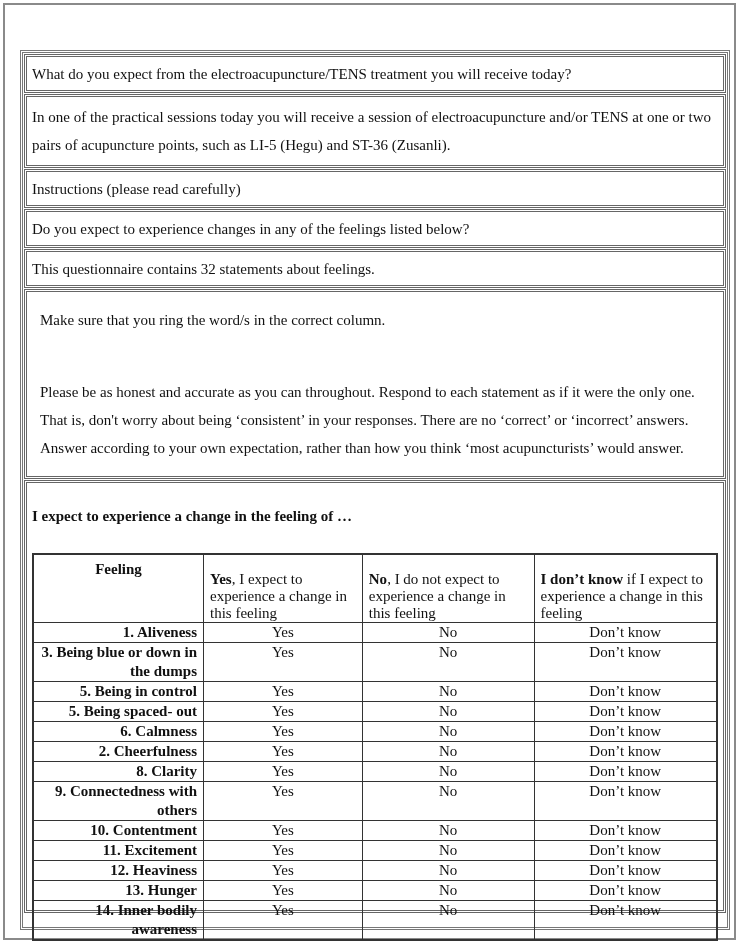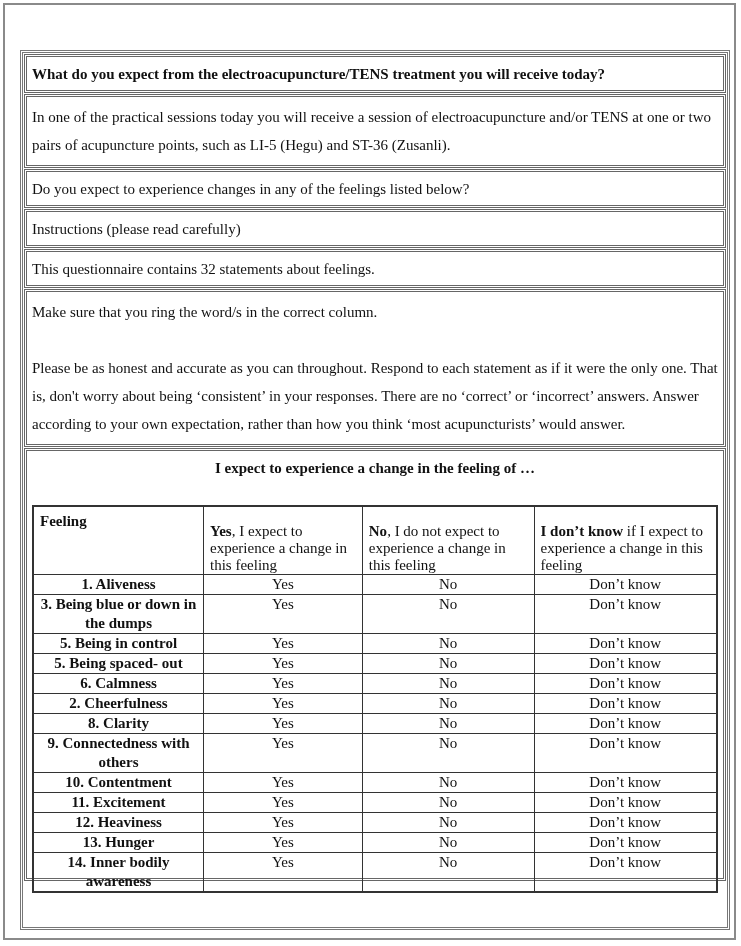--- a/index.html
+++ b/index.html
@@ -4,47 +4,47 @@
 <style>
   html, body { margin: 0; padding: 0; background: #ffffff; }
   body { width: 741px; height: 946px; position: relative; overflow: hidden;
          font-family: "Liberation Serif", "DejaVu Serif", serif; color: #111; }
   .outer { position: absolute; left: 3px; top: 3px; width: 733px; height: 937px;
            border: 2px solid #8a8a8a; box-sizing: border-box; background: #fff; }
   .frame { position: absolute; left: 15px; top: 45px; width: 710px; height: 880px;
            border: 3px double #777; box-sizing: border-box; padding: 1px; }
   .cell { border: 3px double #666; box-sizing: border-box; margin-bottom: 1px;
           padding: 6px 5px 6px 5px; font-size: 15px; line-height: 28px; }
-  .cell.bold { font-weight: bold; }
+  .cell.bold { font-weight: normal; }
   .cell.tight { line-height: 22px; padding-top: 6px; padding-bottom: 5px; }
-  .cell p { margin: 0; }
+  .cell p { margin: 8px; }
   .gap { height: 28px; }
   .table-cell { border: 3px double #666; box-sizing: border-box; padding: 6px 5px 3px 5px; height: 433px; }
-  .table-intro { font-weight: bold; font-size: 15px; line-height: 22px; margin: 0 0 26px 0; text-align: center; }
+  .table-intro { font-weight: bold; font-size: 15px; line-height: 22px; margin: 16px 0 26px 0; }
   table.feelings { width: 100%; border-collapse: collapse; border: 2px solid #333; font-size: 15px; }
   table.feelings th, table.feelings td { border: 1px solid #333; vertical-align: top; padding: 0 6px; }
   table.feelings th { font-weight: normal; text-align: left; line-height: 17px; padding-top: 16px; }
-  table.feelings th.first { text-align: left; font-weight: bold; padding-top: 6px; }
+  table.feelings th.first { text-align: center; font-weight: bold; padding-top: 6px; }
   table.feelings td { text-align: center; line-height: 19px; }
-  table.feelings td.feel { text-align: center; font-weight: bold; width: 157px; margin-left: 16px; }
+  table.feelings td.feel { text-align: right; font-weight: bold; width: 157px; margin-left: 16px; }
   table.feelings th b { font-weight: bold; }
 </style>
 </head>
 <body>
 
 <div class="outer">
   <div class="frame">
 
     <div class="cell bold tight">What do you expect from the electroacupuncture/TENS treatment you will receive today?</div>
 
     <div class="cell">In one of the practical sessions today you will receive a session of electroacupuncture and/or TENS at one or two pairs of acupuncture points, such as LI-5 (Hegu) and ST-36 (Zusanli).</div>
 
+    <div class="cell tight">Instructions (please read carefully)</div>
+
     <div class="cell tight">Do you expect to experience changes in any of the feelings listed below?</div>
-
-    <div class="cell tight">Instructions (please read carefully)</div>
 
     <div class="cell tight">This questionnaire contains 32 statements about feelings.</div>
 
 
     <div class="cell">
       <p>Make sure that you ring the word/s in the correct column.</p>
       <div class="gap"></div>
       <p>Please be as honest and accurate as you can throughout. Respond to each statement as if it were the only one. That is, don't worry about being ‘consistent’ in your responses. There are no ‘correct’ or ‘incorrect’ answers. Answer according to your own expectation, rather than how you think ‘most acupuncturists’ would answer.</p>
     </div>
 

